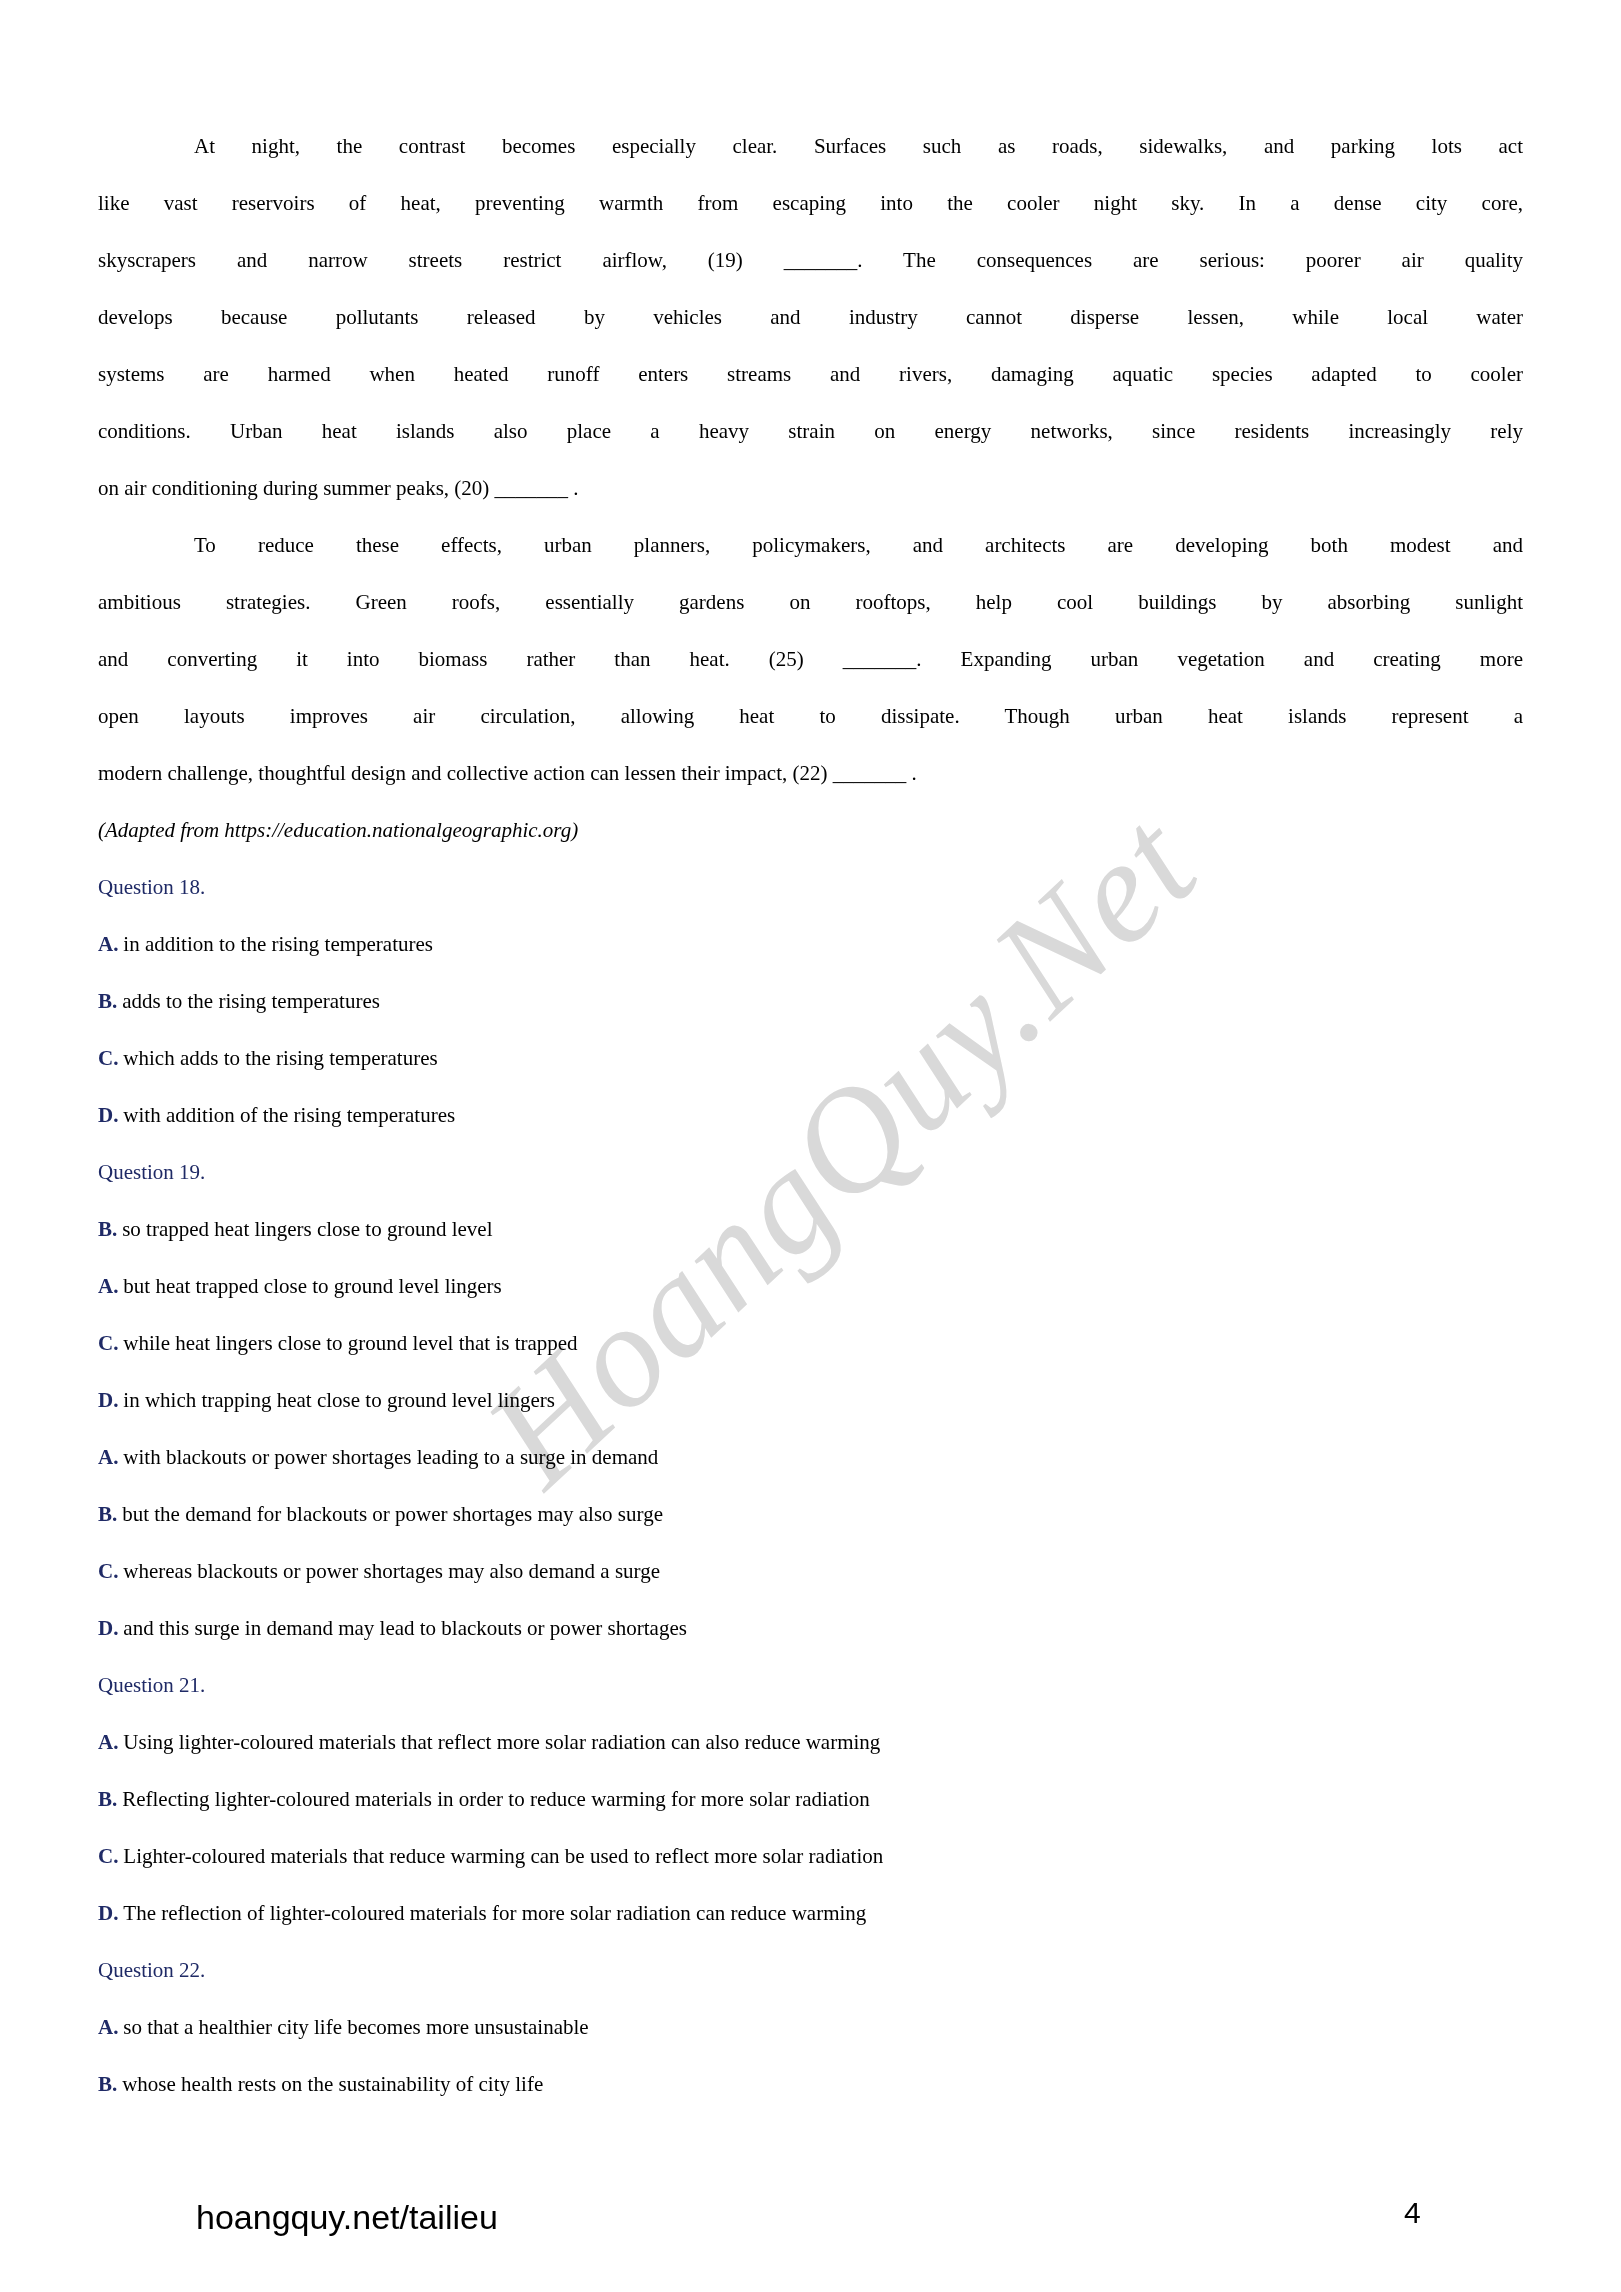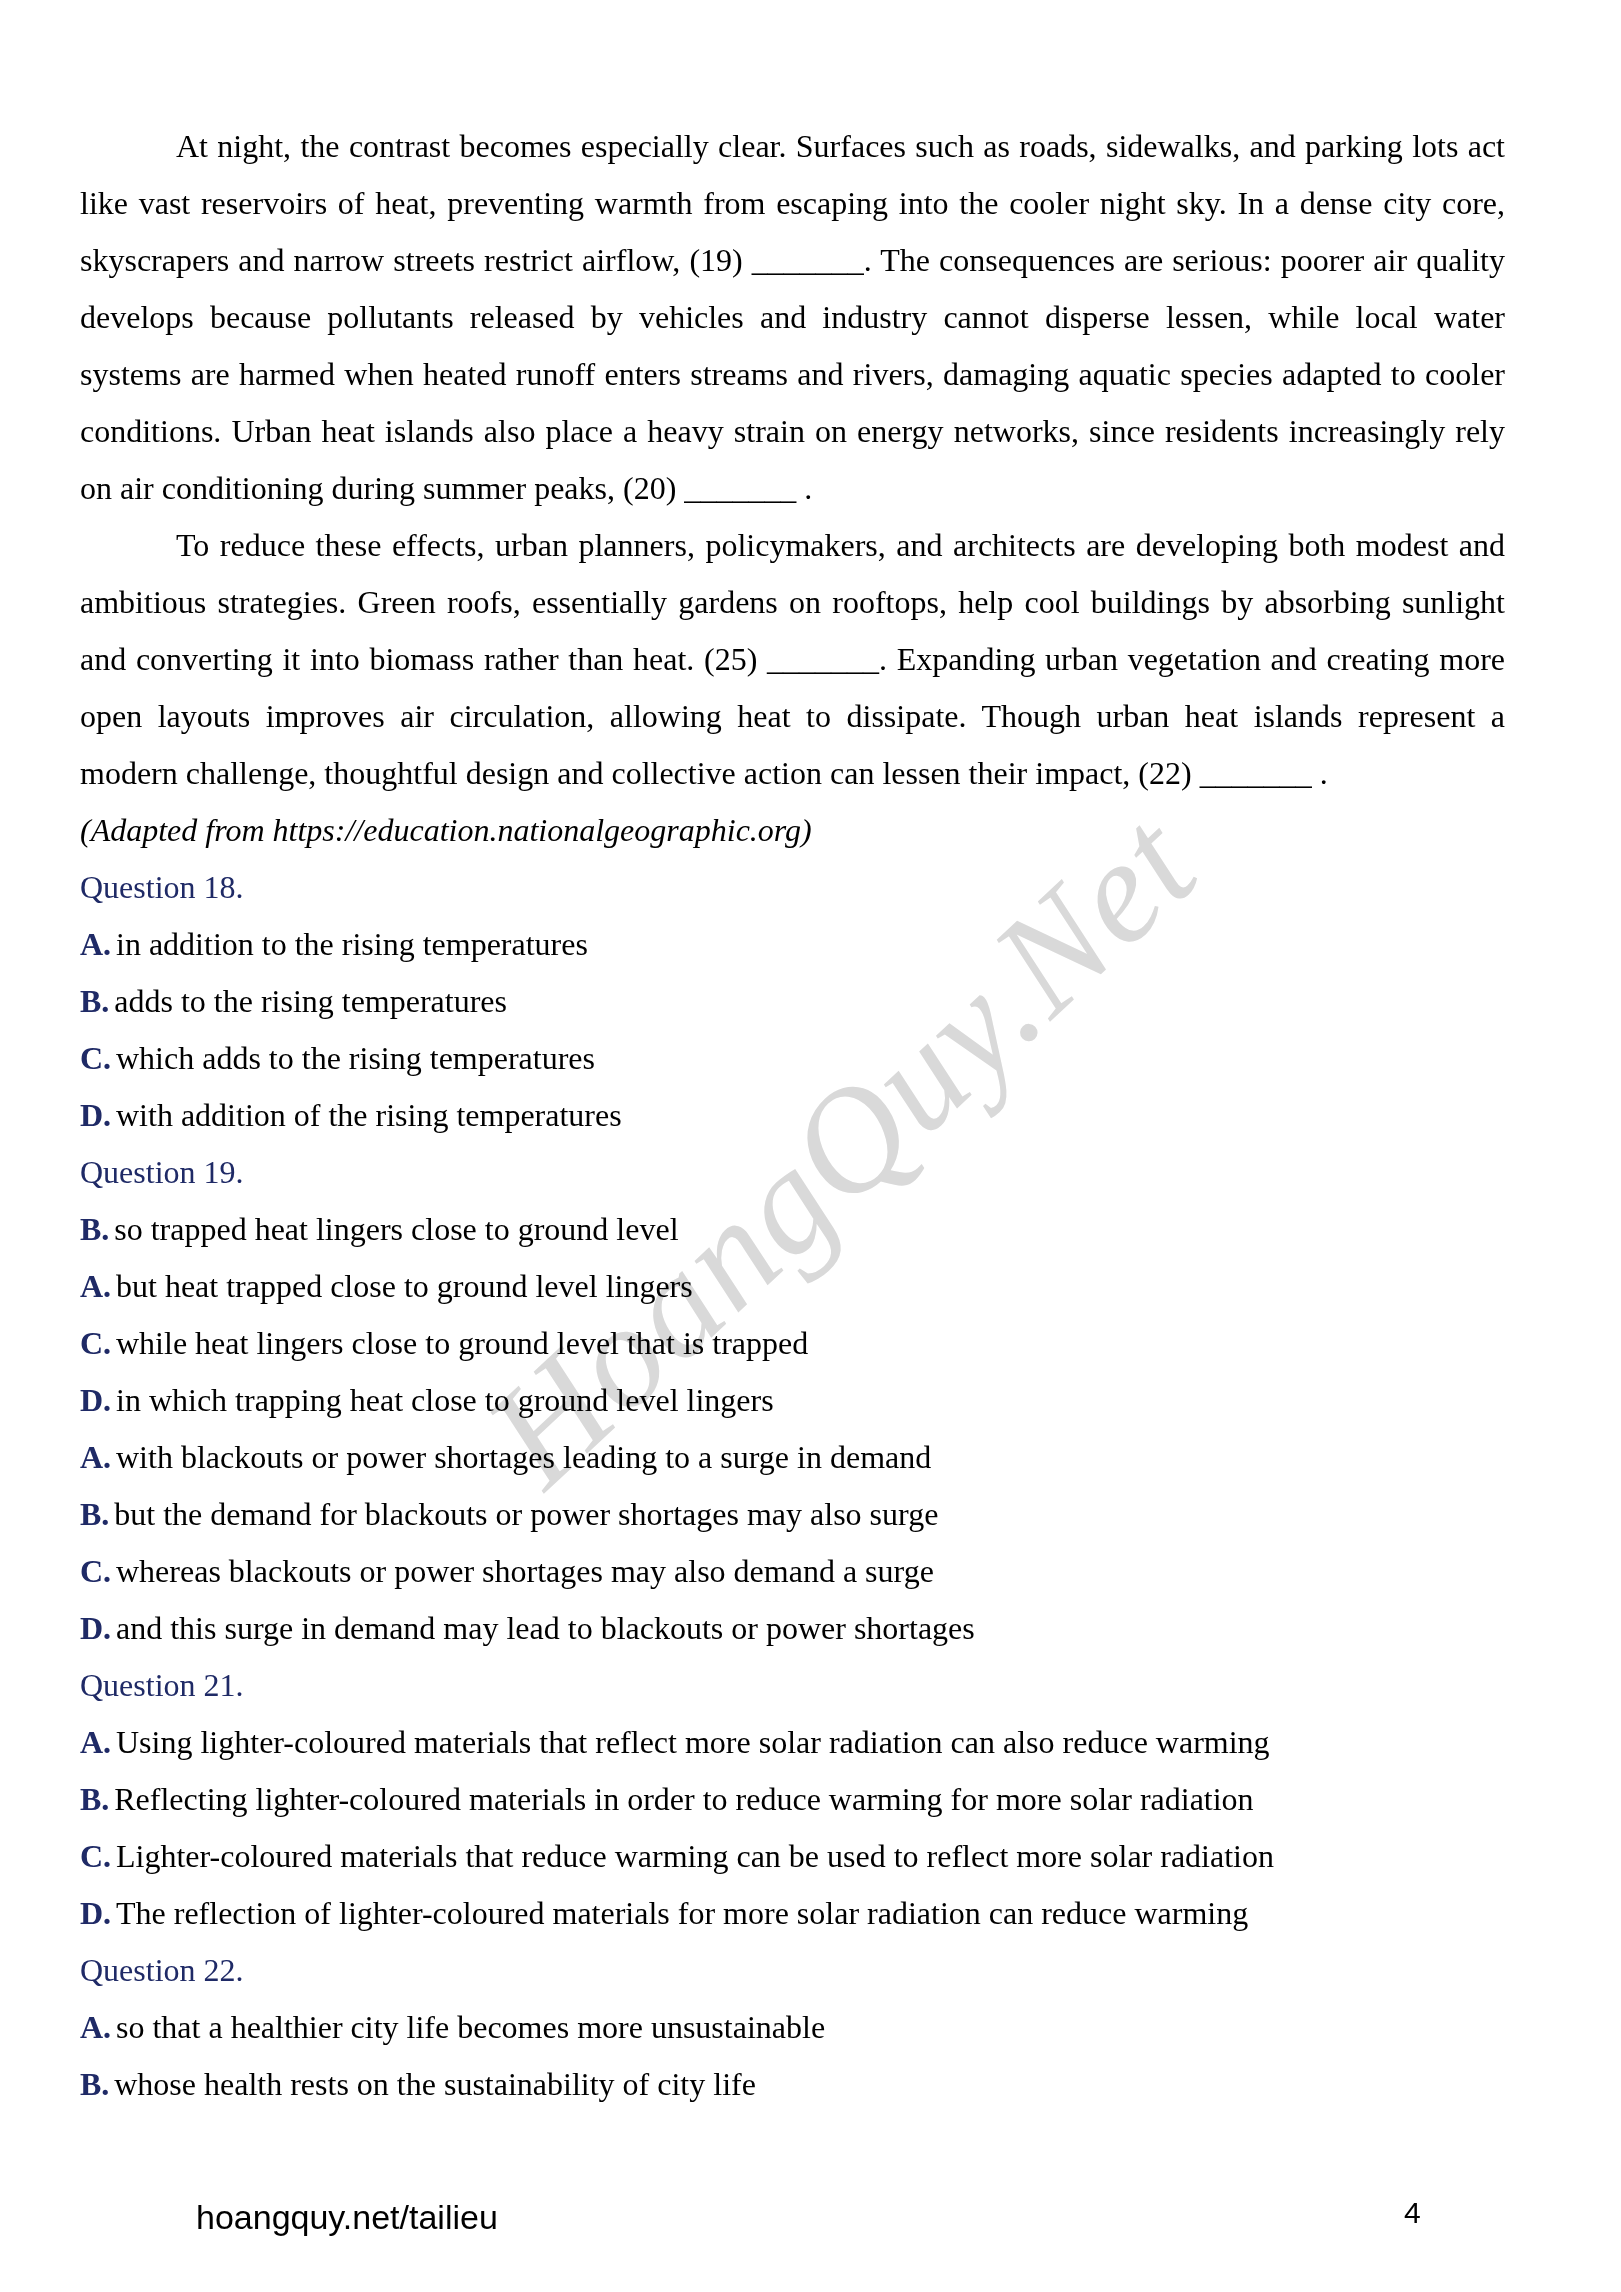--- a/index.html
+++ b/index.html
@@ -28,25 +28,25 @@
     font-style: italic;
     letter-spacing: 2px;
     white-space: nowrap;
     color: var(--wm-color);
     z-index: 0;
     font-family: "Liberation Serif", serif;
     user-select: none;
   }
   .content {
     position: absolute;
-    left: 80px;
+    left: 98px;
     top: 118px;
     width: 1425px;
     z-index: 1;
-    font-size: 32px;
+    font-size: 21px;
   }
   .line { line-height: 57px; min-height: 57px; }
   .j { text-align: justify; text-align-last: justify; }
   .indent { text-indent: 96px; }
   .source { font-style: italic; }
   .qhead { font-weight: normal; color: var(--accent); }
   .opt .letter { font-weight: bold; color: var(--accent); }
   .opt .otext { margin-left: 4.9px; }
   .footer-link {
     position: absolute;

